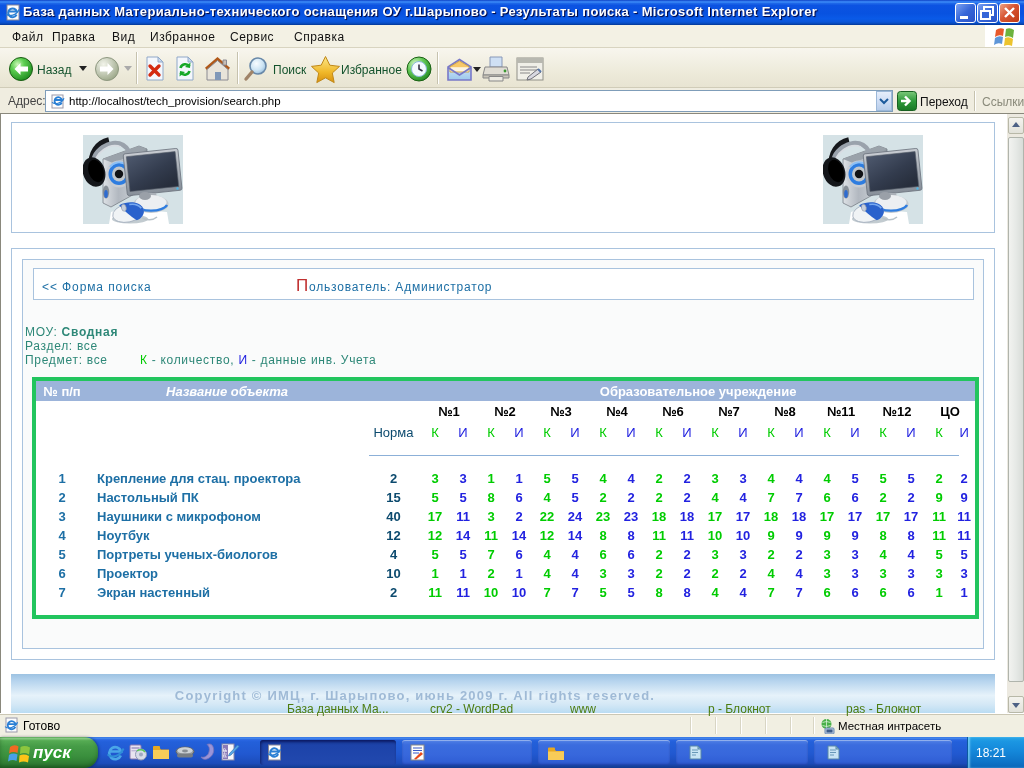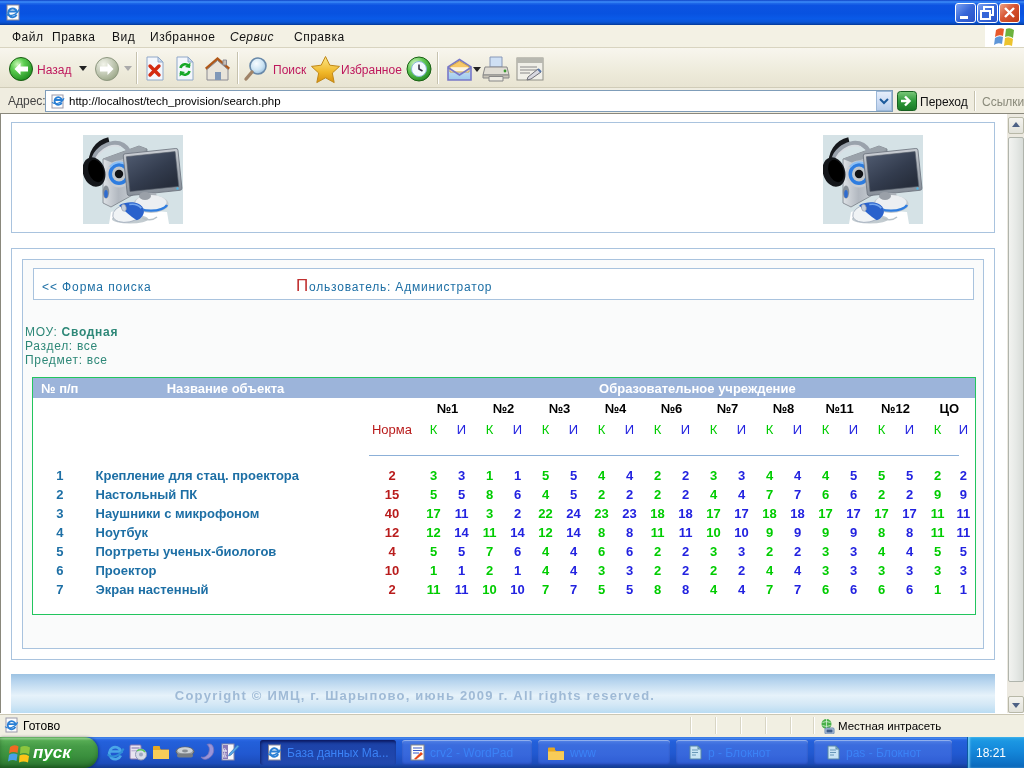--- a/index.html
+++ b/index.html
@@ -14,72 +14,73 @@
 #btnmin{left:955px;background:linear-gradient(135deg,#7ba1f2 0%,#3666d8 50%,#2a52c8 100%);}
 #btnmax{left:977px;background:linear-gradient(135deg,#7ba1f2 0%,#3666d8 50%,#2a52c8 100%);}
 #btncls{left:999px;background:linear-gradient(135deg,#eda184 0%,#d75532 45%,#c03a14 100%);}
 
 #menubar{left:0;top:25px;width:1024px;height:23px;background:#f3f1e4;border-bottom:1px solid #d8d4c0;box-sizing:border-box;}
 .mitem{top:30px;font-size:12px;color:#111;letter-spacing:0.5px;}
 #throb{left:985px;top:25px;width:39px;height:22px;background:#fff;}
 
 #toolbar{left:0;top:48px;width:1024px;height:40px;background:linear-gradient(180deg,#f8f6ee 0%,#ece9d8 70%,#e8e4d2 100%);border-bottom:1px solid #d0ccb8;box-sizing:border-box;}
 .tsep{top:52px;width:1px;height:32px;background:#c6c2ae;border-right:1px solid #fff;}
-.tlabel{font-size:12px;color:#be185d;top:63px;}
+.tlabel{font-size:12px;color:#14532d;top:63px;}
 
 #addrbar{left:0;top:88px;width:1024px;height:26px;background:#f0ede0;}
 #addrlabel{left:8px;top:94px;font-size:12px;color:#444;}
 #addrfield{left:45px;top:90px;width:848px;height:22px;background:#fff;border:1px solid #7f9db9;box-sizing:border-box;}
 #addrtext{left:69px;top:95px;font-size:11.5px;color:#000;}
 #addrdrop{left:876px;top:91px;width:16px;height:20px;background:linear-gradient(180deg,#e6eefb 0%,#cfdef5 50%,#b8cdea 100%);border:1px solid #9cb8d8;box-sizing:border-box;}
 #golabel{left:920px;top:95px;font-size:12px;color:#111;}
 #linkslabel{left:982px;top:95px;font-size:12px;color:#8a8a7a;}
 
 #page{left:0;top:114px;width:1007px;height:599px;background:#fff;border-left:1px solid #8a887c;box-sizing:border-box;overflow:hidden;}
 #vtop{left:0;top:113px;width:1024px;height:1px;background:#8a887c;}
 .bluebox{border:1px solid #a9c3de;box-sizing:border-box;}
 
 #sbar{left:1007px;top:114px;width:17px;height:599px;background:#ece9e0;}
 .sbtn{left:1008px;width:16px;height:17px;background:linear-gradient(180deg,#f4f3ee 0%,#e2e2da 100%);border:1px solid #b8b8a8;border-radius:2px;box-sizing:border-box;}
 #sthumb{left:1008px;top:137px;width:16px;height:545px;background:linear-gradient(90deg,#f2f3f0 0%,#e6e9e6 50%,#d8dcd8 100%);border:1px solid #b0b4ac;border-radius:2px;box-sizing:border-box;}
 
-#dtable{position:absolute;left:32px;top:377px;border-collapse:collapse;table-layout:fixed;width:943px;border:1px solid #22c55e;background:#fff;}
+#dtable{position:absolute;left:32px;top:377px;border-collapse:collapse;table-layout:fixed;width:943px;border:4px solid #22c55e;background:#fff;}
 #dtable td{padding:0;overflow:hidden;white-space:nowrap;}
 .rhdr td{height:20px;background:#9cb4da;color:#fff;font-weight:bold;font-size:13px;}
 .rsch td{height:20px;font-weight:bold;font-size:13px;color:#000;text-align:center;}
 .rki td{height:22px;font-size:13px;text-align:center;}
 .rsp td{height:26px;}
 .rd td{height:19px;font-weight:bold;font-size:13px;text-align:center;}
 td.name{text-align:left !important;padding-left:9px !important;}
-.gr{color:#00cc00;}.bl{color:#2222e0;}.rr{color:#b91c1c;margin-top:24px;}.nm{color:#1d6fa5;}
+.gr{color:#00cc00;}.bl{color:#2222e0;}.rr{color:#0c4a6e;margin-top:24px;}.nm{color:#1d6fa5;}
 
 #statusbar{left:0;top:714px;width:1024px;height:23px;background:#f1efe2;border-top:1px solid #cbc7b4;box-sizing:border-box;}
 .sdiv{top:717px;width:1px;height:17px;background:#d8d5c4;border-right:1px solid #fff;}
 
 #taskbar{left:0;top:737px;width:1024px;height:31px;
 background:linear-gradient(180deg,#2c65dd 0%,#4a90ef 3%,#2a66e2 9%,#2360da 16%,#2158d0 55%,#1c4cba 85%,#16409c 95%,#123a8e 100%);}
 #startbtn{left:0;top:737px;width:98px;height:31px;border-radius:0 14px 14px 0;
 background:linear-gradient(180deg,#53a552 0%,#8fd08a 4%,#55ab53 12%,#469c47 30%,#3a8f3d 62%,#2f7c33 88%,#256b29 100%);
 box-shadow:inset 0 -2px 4px rgba(0,40,0,.3), 1px 0 3px rgba(0,0,30,.4);}
 #startlabel{left:33px;top:743px;color:#fff;font-size:17px;font-weight:bold;font-style:italic;text-shadow:1px 1px 2px #2a2;}
 .taskbtn{top:740px;height:25px;border-radius:3px;box-sizing:border-box;
 background:linear-gradient(180deg,#5b8ae8 0%,#4878e2 8%,#3b6cde 20%,#3767dc 60%,#3160d6 85%,#2b57cc 100%);
 box-shadow:inset 0 1px 0 rgba(255,255,255,.35), inset 0 -1px 2px rgba(0,0,60,.25);}
 .taskbtn.active{background:linear-gradient(180deg,#16369a 0%,#1c42a8 12%,#2148ae 88%,#1f46ac 100%);box-shadow:inset 1px 2px 3px rgba(0,0,50,.55);}
-.tasklabel{top:746px;color:#3b82f6;font-size:12px;white-space:nowrap;}
+.tasklabel{top:702px;color:#4d7c0f;font-size:12px;white-space:nowrap;}
 #tray{left:967px;top:737px;width:57px;height:31px;
 background:linear-gradient(180deg,#28a5e8 0%,#1b96e2 15%,#1488da 45%,#0e74c8 80%,#0a66b8 100%);
 border-left:1px solid #0a5aa0;box-shadow:inset 2px 0 2px rgba(160,230,255,.6);}
 #clock{left:976px;top:746px;color:#fff;font-size:12px;}
 </style>
 </head>
 <body>
 <div id="screen">
 
 <div id="titlebar" class="a"></div>
+<div id="titletext" class="a">База данных Материально-технического оснащения ОУ г.Шарыпово - Результаты поиска - Microsoft Internet Explorer</div>
 <div id="btnmin" class="a tbtn"><svg width="19" height="18">
         <rect x="4" y="12" width="8" height="3" fill="#fff"></rect>
       </svg></div>
 <div id="btnmax" class="a tbtn"><svg width="19" height="18">
         <rect x="6" y="3" width="9" height="8" fill="none" stroke="#fff" stroke-width="2"></rect>
         <rect x="3" y="7" width="9" height="8" fill="#3666d8" stroke="#fff" stroke-width="2"></rect>
       </svg></div>
 <div id="btncls" class="a tbtn"><svg width="19" height="18">
         <path d="M5 4 L14 13 M14 4 L5 13" stroke="#fff" stroke-width="2.4"></path>
       </svg></div>
@@ -87,21 +88,21 @@
         <rect x="3" y="1" width="12" height="15" fill="#fdfdfd" stroke="#889"></rect>
         <path d="M12.6 10.6 A 4.4 4.4 0 1 1 12.8 7.6 L 4.8 7.6" fill="none" stroke="#2a7fd4" stroke-width="2"></path>
         <path d="M2 10 C 5.5 13 12.5 11.4 15 5.4" stroke="#2a7fd4" stroke-width="1.4" fill="none"></path>
       </svg></div>
 
 <div id="menubar" class="a"></div>
 <div class="a mitem" style="left:12px;">Файл</div>
 <div class="a mitem" style="left:52px;">Правка</div>
 <div class="a mitem" style="left:112px;">Вид</div>
 <div class="a mitem" style="left:150px;">Избранное</div>
-<div class="a mitem" style="left:230px;font-style:italic;">Сервис</div>
+<div class="a mitem" style="left:230px;">Сервис</div>
 <div class="a mitem" style="left:294px;">Справка</div>
 <div id="throb" class="a"><svg width="39" height="22">
         <g transform="translate(10,1)">
           <path d="M1 4 Q5 1 9 3 L8 10 Q4 8 0 11 Z" fill="#e8592a"></path>
           <path d="M11 3 Q15 1 19 4 L18 12 Q14 9 10 11 Z" fill="#6cb33e"></path>
           <path d="M0 12 Q4 9 8 11 L7 18 Q3 16 -1 19 Z" fill="#5e96d8"></path>
           <path d="M10 12 Q14 10 18 13 L17 20 Q13 18 9 20 Z" fill="#ecc32e"></path>
         </g>
       </svg></div>
 
@@ -310,20 +311,21 @@
     </svg>
 <svg class="a" style="left:823px;top:135px;" width="101" height="89">
       <use href="#cpimg"></use>
     </svg>
 <div class="a bluebox" style="left:11px;top:248px;width:984px;height:412px;"></div>
 <div class="a bluebox" style="left:22px;top:259px;width:962px;height:390px;background:#fafbfb;"></div>
 <div class="a bluebox" style="left:33px;top:268px;width:941px;height:32px;background:#fff;"></div>
 <div class="a" style="left:42px;top:280px;font-size:12px;color:#1d6fa5;letter-spacing:0.9px;">&lt;&lt; Форма поиска</div>
 <div class="a" style="left:296px;top:276px;font-size:12px;color:#1d6fa5;letter-spacing:0.8px;"><span style="font-size:17px;color:#c03030;">П</span>ользователь: Администратор</div>
 <div class="a" style="left:25px;top:325px;font-size:12px;color:#2e8878;line-height:14px;letter-spacing:0.7px;">МОУ: <b>Сводная</b><br>Раздел: все<br>Предмет: все</div>
+<div class="a" style="left:140px;top:353px;font-size:12px;color:#2e8878;letter-spacing:0.7px;"><span style="color:#00cc00;">К</span> - количество, <span style="color:#2222e0;">И</span> - данные инв. Учета</div>
 <table id="dtable">
 <colgroup>
         <col style="width:54px">
         <col style="width:278px">
         <col style="width:55px">
         <col style="width:28px">
         <col style="width:28px">
         <col style="width:28px">
         <col style="width:28px">
         <col style="width:28px">
@@ -339,21 +341,21 @@
         <col style="width:28px">
         <col style="width:28px">
         <col style="width:28px">
         <col style="width:28px">
         <col style="width:28px">
         <col style="width:24px">
       </colgroup>
 <tbody>
         <tr class="rhdr">
           <td style="text-align:center;">№ п/п</td>
-          <td style="text-align:center;">Название объекта</td>
+          <td style="text-align:center;font-style:italic;">Название объекта</td>
           <td></td>
           <td colspan="20" style="text-align:center;">Образовательное учреждение</td>
         </tr>
 <tr class="rsch">
           <td></td>
           <td></td>
           <td></td>
           <td colspan="2">№1</td>
           <td colspan="2">№2</td>
           <td colspan="2">№3</td>

